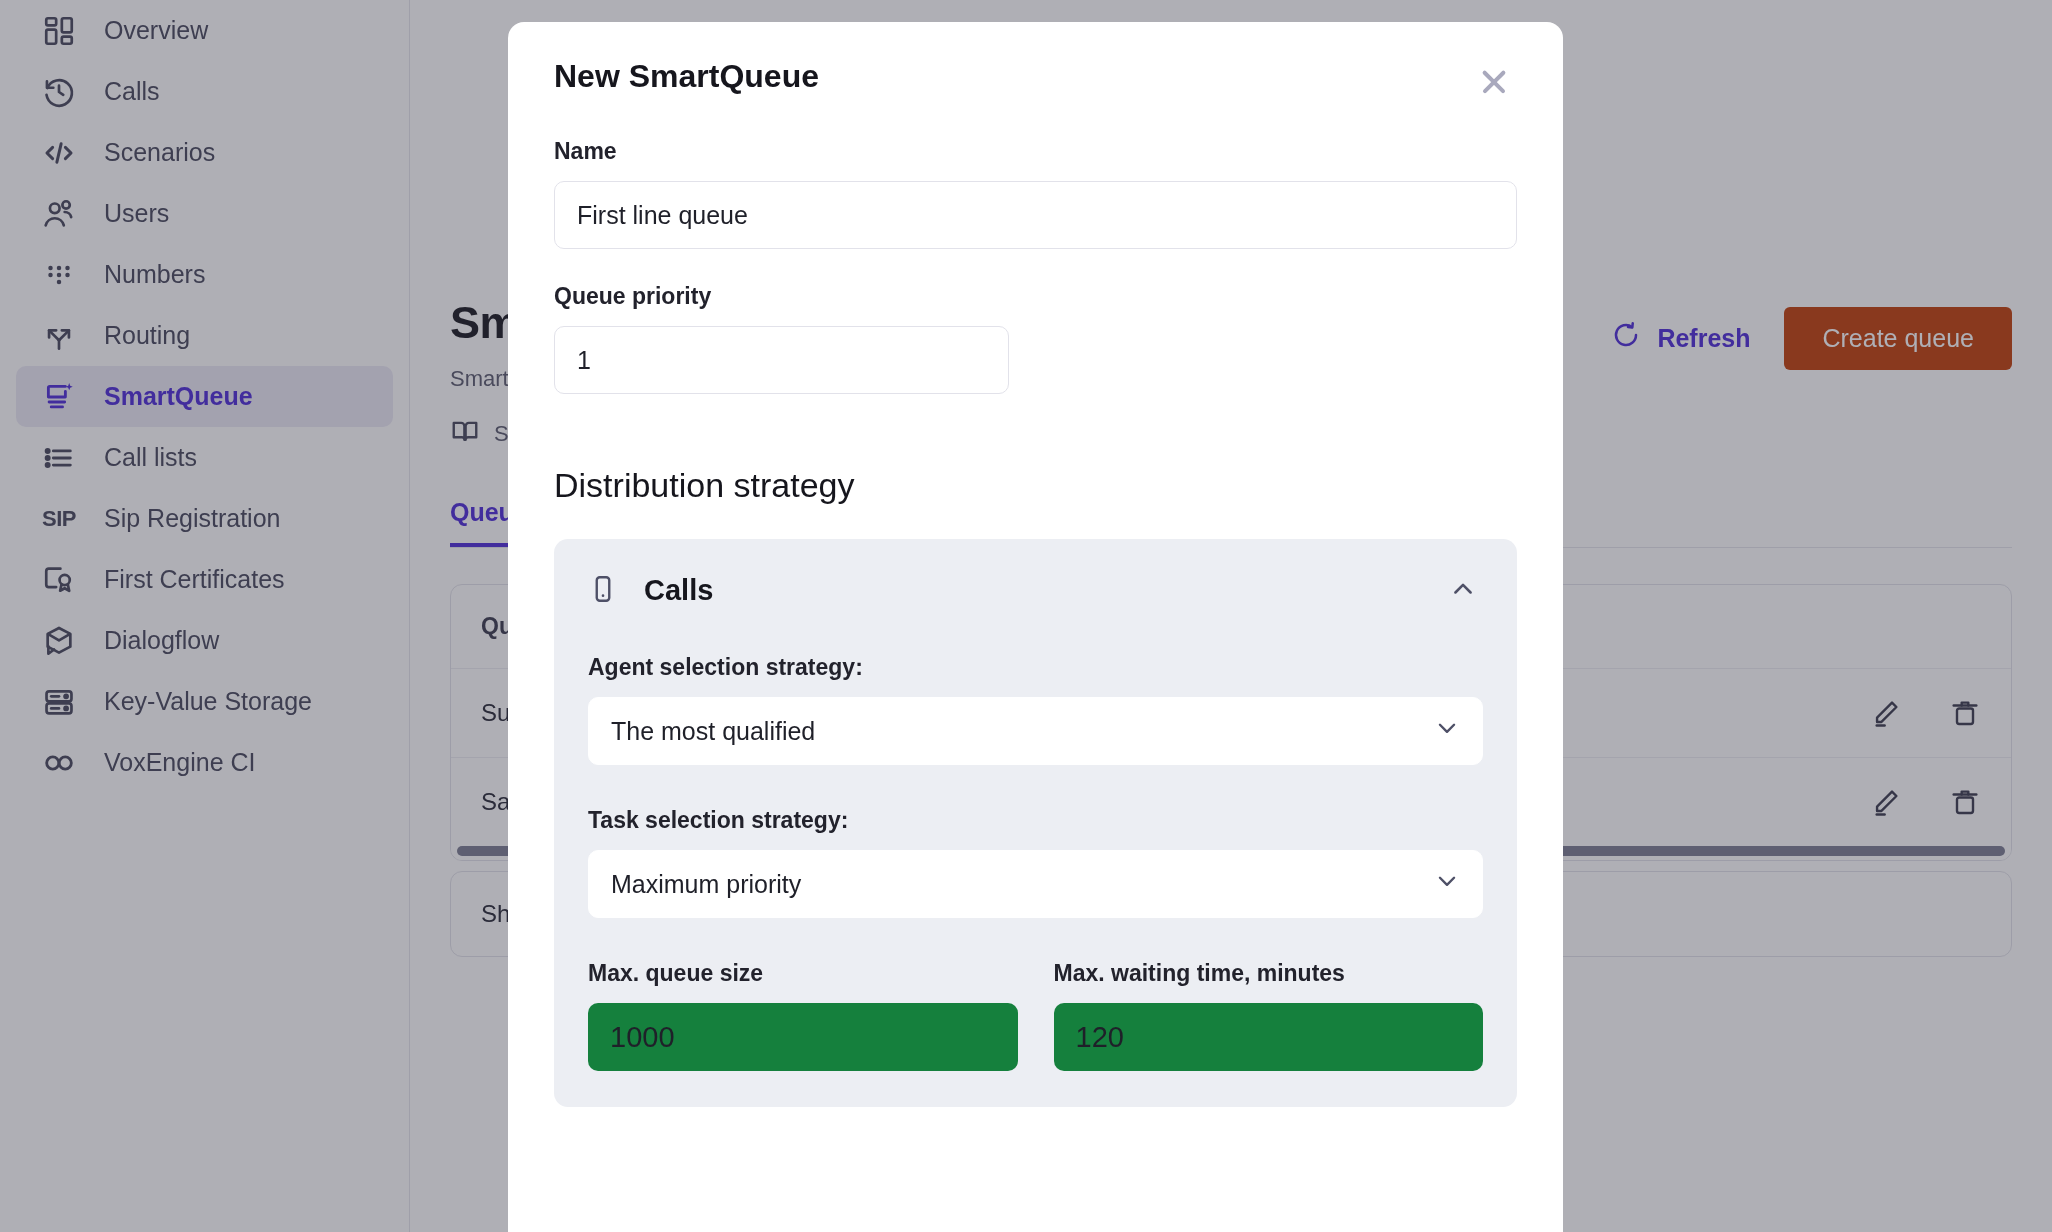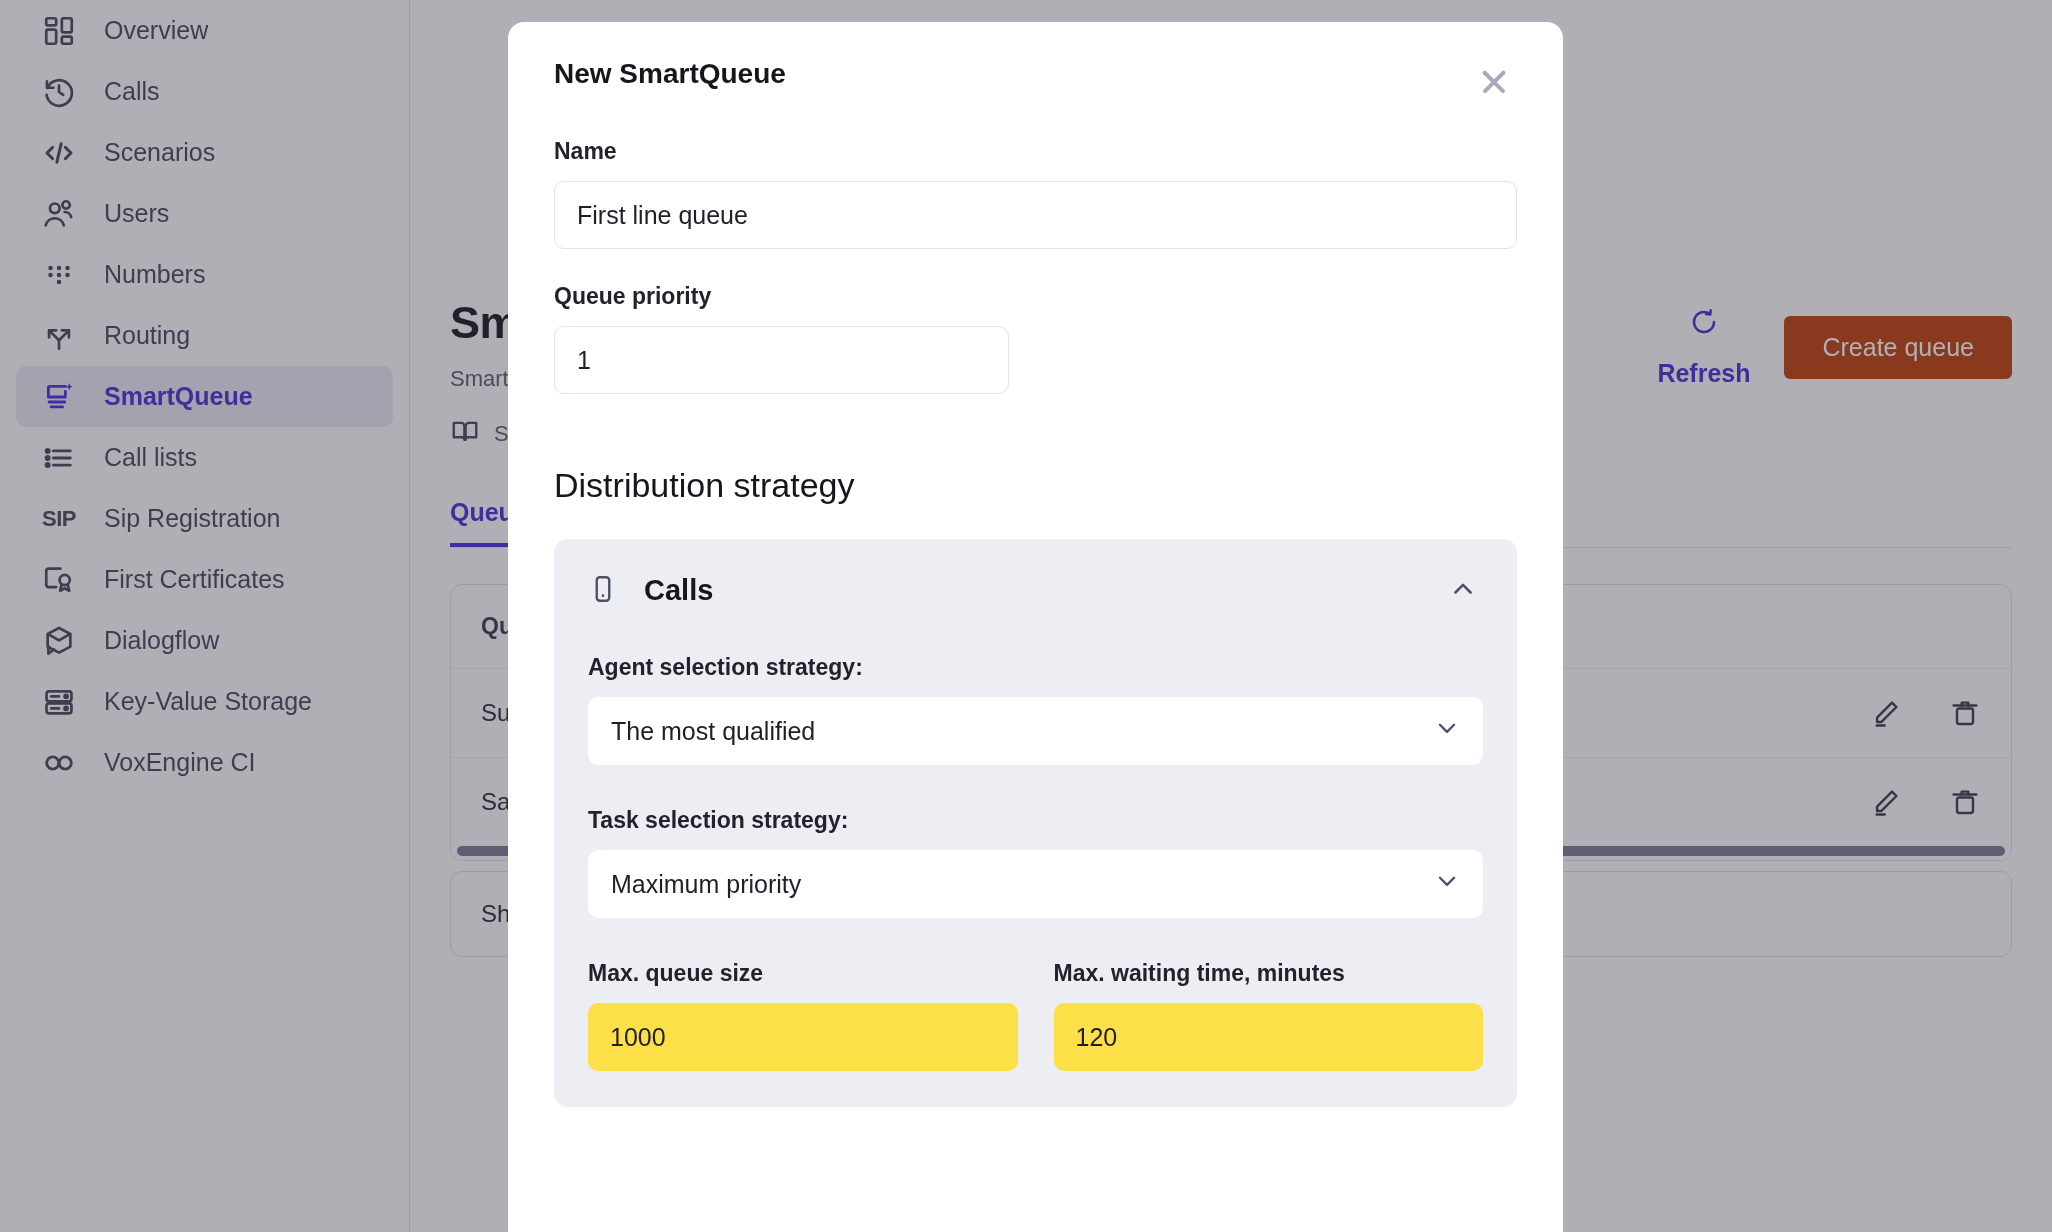--- a/index.html
+++ b/index.html
@@ -96,21 +96,21 @@
     width: 1055px; height: 1210px;
     background: #ffffff;
     border-radius: 16px 16px 0 0;
     overflow: hidden;
   }
   .modal-inner { position: absolute; inset: 0; padding: 0 46px; overflow: hidden; }
   .modal-head {
     display: flex; align-items: flex-start; justify-content: space-between;
     padding-top: 36px;
   }
-  .modal-title { font-size: 28px; font-weight: 700; color: #16161d; }
+  .modal-title { font-size: 32px; font-weight: 700; color: #16161d; }
   .close-x {
     width: 46px; height: 46px; position: relative;
     background: none; border: 0; cursor: pointer; flex: 0 0 46px;
   }
   .close-x::before, .close-x::after {
     content: ""; position: absolute; left: 8px; top: 22px;
     width: 30px; height: 3.5px; background: #a9a9bd; border-radius: 2px;
   }
   .close-x::before { transform: rotate(45deg); }
   .close-x::after  { transform: rotate(-45deg); }
@@ -142,22 +142,22 @@
     display: flex; align-items: center; padding: 0 22px;
     font-size: 25px; color: #1f2029;
   }
   .selectbox .sel-chev { position: absolute; right: 22px; top: 50%; transform: translateY(-50%); }
 
   .two-col { display: flex; gap: 36px; margin-top: 42px; }
   .two-col > div { flex: 1 1 0; }
   .col-label { font-size: 23px; font-weight: 700; color: #22222c; }
   .col-in {
     display: block; width: 100%; margin-top: 16px; height: 68px;
-    background: #fde047; border: 0; border-radius: 10px; padding: 0 22px;
-    font-size: 25px; color: #1f2029; font-family: "Liberation Sans", sans-serif;
+    background: #15803d; border: 0; border-radius: 10px; padding: 0 22px;
+    font-size: 29px; color: #1f2029; font-family: "Liberation Sans", sans-serif;
   }
 </style>
 </head>
 <body>
 
 <div id="root">
 
   <div class="app">
 
     <nav class="sidebar">
@@ -325,21 +325,21 @@
             <span>
               <svg width="30" height="30" viewBox="0 0 24 24" fill="none" stroke="#494a5e" stroke-width="1.9" stroke-linecap="round" stroke-linejoin="round">
                 <path d="M3 5.5h6a2.5 2.5 0 0 1 2.5 2.5v11a2 2 0 0 0-2-2H3z"></path>
                 <path d="M21 5.5h-6A2.5 2.5 0 0 0 12.5 8v11a2 2 0 0 1 2-2H21z"></path>
               </svg>
             </span>
             <span>SmartQueue documentation</span>
           </a>
         </div>
         <div class="top-actions">
-          <button class="refresh-btn" style="background:none;border:0;cursor:pointer;font-family:'Liberation Sans',sans-serif;flex-direction:column;">
+          <button class="refresh-btn" style="background:none;border:0;cursor:pointer;font-family:'Liberation Sans',sans-serif;">
             <span>
               <svg width="30" height="30" viewBox="0 0 24 24" fill="none" stroke="#4f2ed9" stroke-width="2" stroke-linecap="round" stroke-linejoin="round">
                 <path d="M20 12a8 8 0 1 1-3.2-6.4"></path>
                   <polyline points="17.4,2.6 17,6 13.6,5.6"></polyline>
               </svg>
             </span>
             <span>Refresh</span>
           </button>
           <button class="create-btn">Create queue</button>
         </div>

